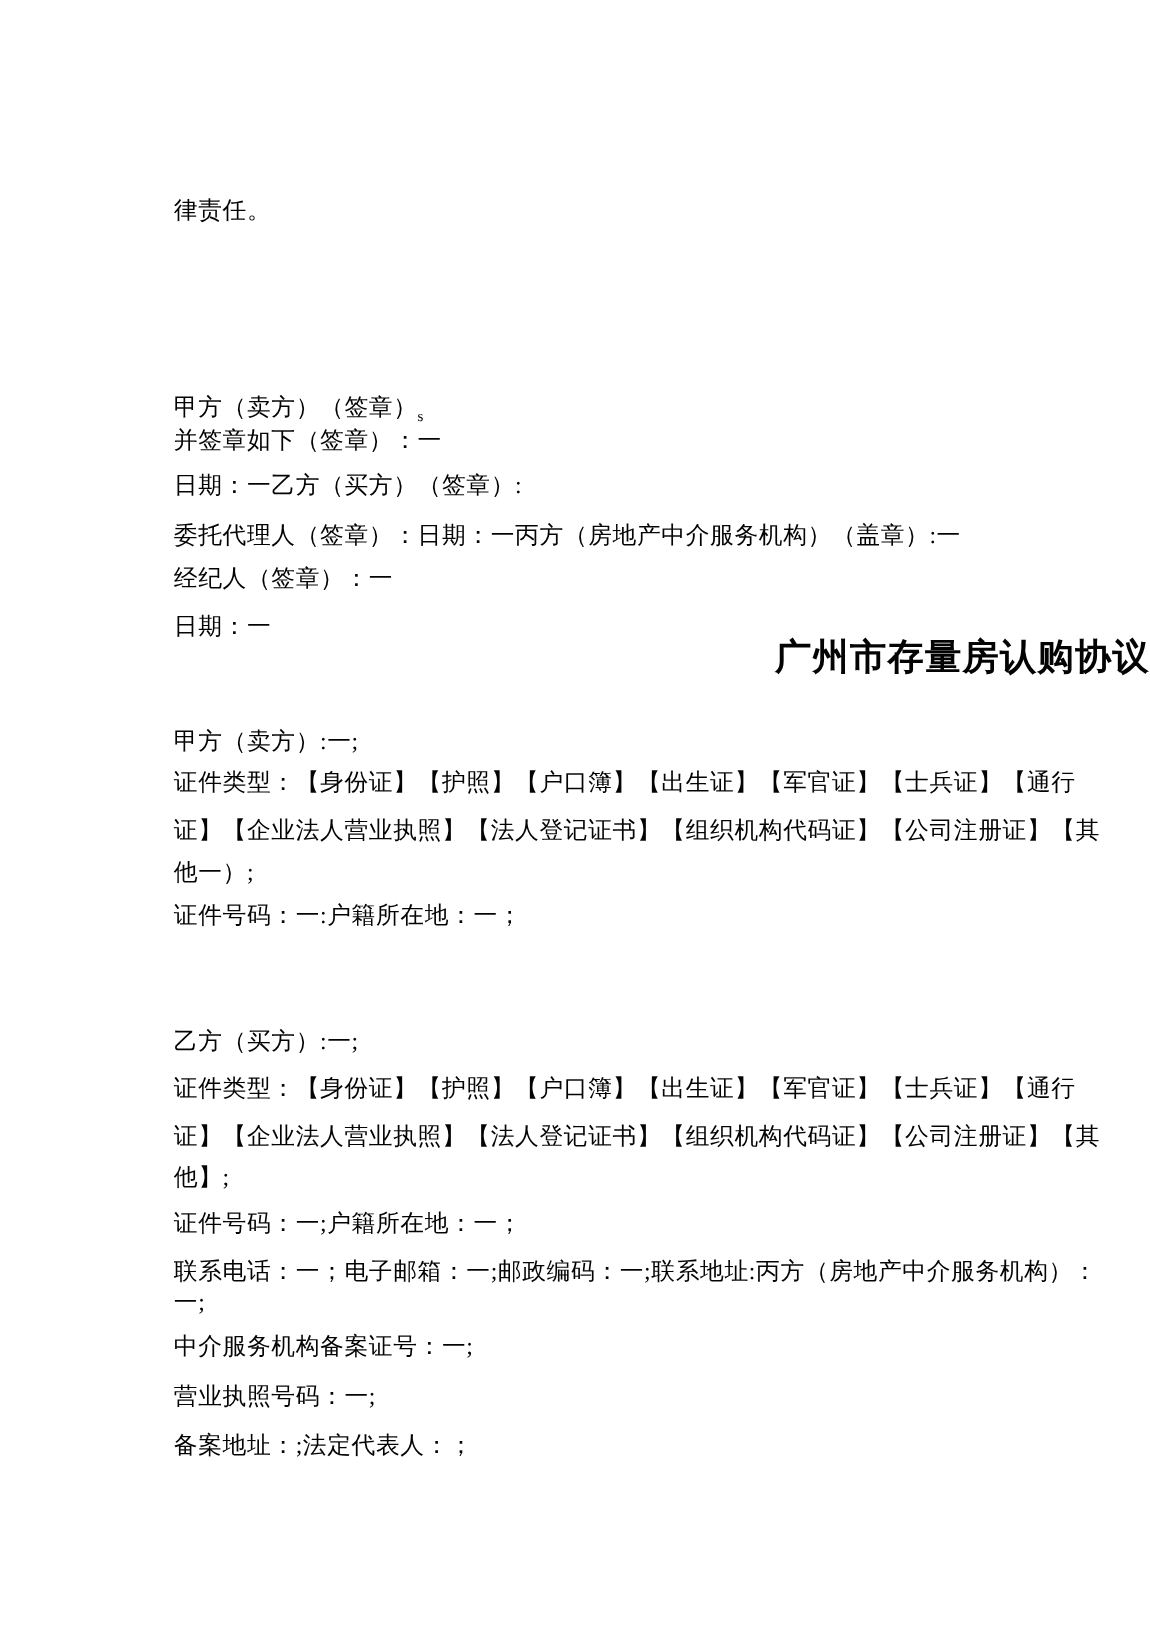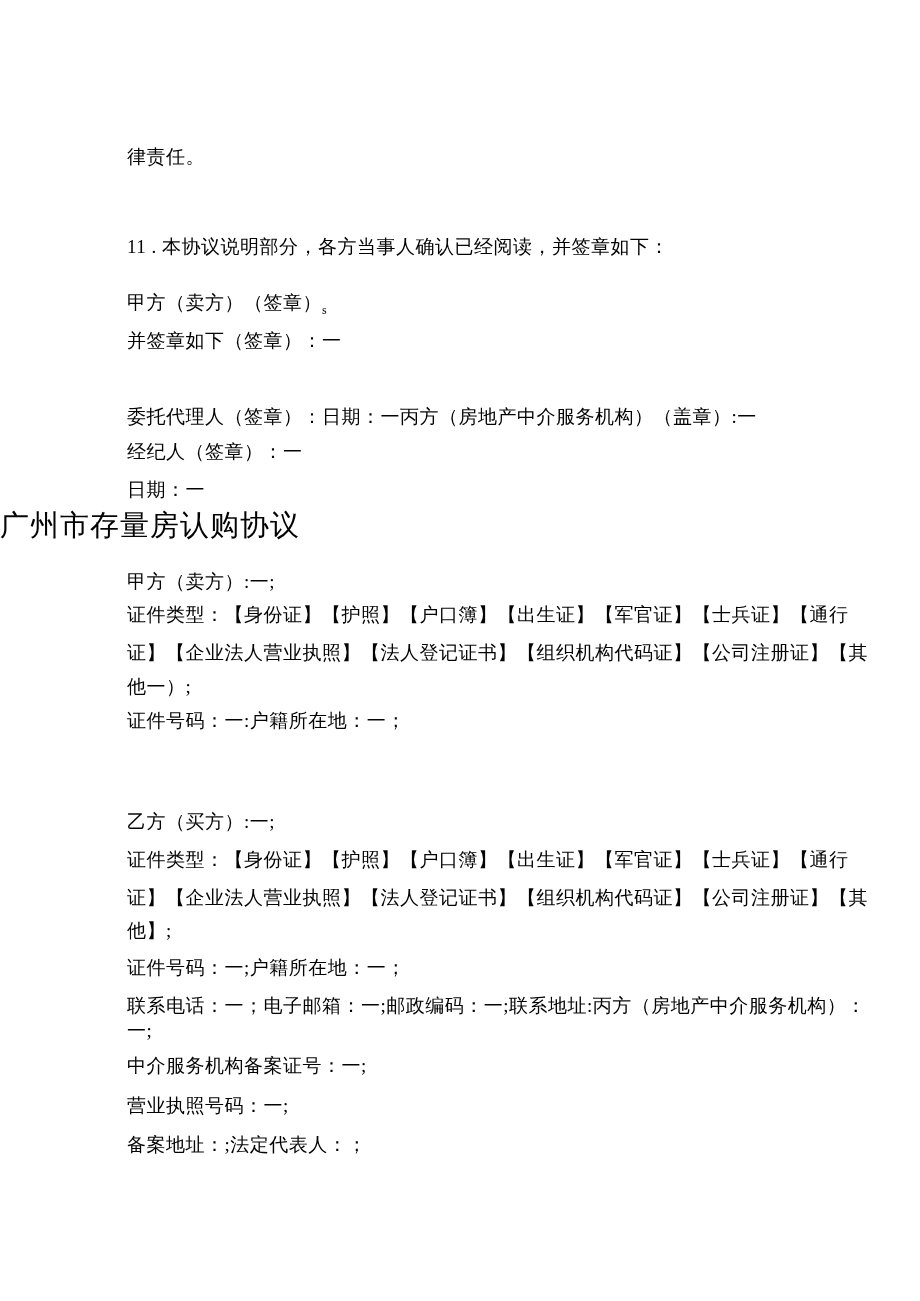--- a/index.html
+++ b/index.html
@@ -12,54 +12,54 @@
     width: 920px;
     height: 1301px;
     background: #ffffff;
     color: #030303;
     font-family: "Liberation Serif", "DejaVu Serif", serif;
     overflow: hidden;
   }
   .ln {
     position: absolute;
     left: 127px;
-    margin: 0;
+    margin: 12px;
     font-size: 19px;
     line-height: 21px;
     white-space: nowrap;
     letter-spacing: 0.5px;
     color: #030303;
   }
   .doc-title {
     position: absolute;
     left: 0;
     width: 100%;
     margin: 0;
-    text-align: left;
+    text-align: right;
     font-size: 29px;
-    font-weight: normal;
+    font-weight: bold;
     letter-spacing: 1px;
     white-space: nowrap;
     color: #030303;
   }
   .sub-s {
     font-size: 12px;
     vertical-align: sub;
   }
 </style>
 </head>
 <body>
 
 <div class="page">
 
   <p class="ln" style="top:146px">律责任。</p>
-  <p class="ln" style="top:236px">11 . 本协议说明部分，各方当事人确认已经阅读，并签章如下：</p>
 
-  <p class="ln" style="top:292px"><span>甲方（卖方）（签章）</span><span class="sub-s">s</span></p>
+  <p class="ln" style="top:304px"><span>甲方（卖方）（签章）</span><span class="sub-s">s</span></p>
   <p class="ln" style="top:330px">并签章如下（签章）：一</p>
+  <p class="ln" style="top:366px">日期：一乙方（买方）（签章）:</p>
   <p class="ln" style="top:406px">委托代理人（签章）：日期：一丙方（房地产中介服务机构）（盖章）:一</p>
   <p class="ln" style="top:441px">经纪人（签章）：一</p>
   <p class="ln" style="top:479px">日期：一</p>
 
   <h1 class="doc-title" style="top:506px">广州市存量房认购协议</h1>
 
   <p class="ln" style="top:571px">甲方（卖方）:一;</p>
   <p class="ln" style="top:604px">证件类型：【身份证】【护照】【户口簿】【出生证】【军官证】【士兵证】【通行</p>
   <p class="ln" style="top:642px">证】【企业法人营业执照】【法人登记证书】【组织机构代码证】【公司注册证】【其</p>
   <p class="ln" style="top:676px">他一）;</p>

